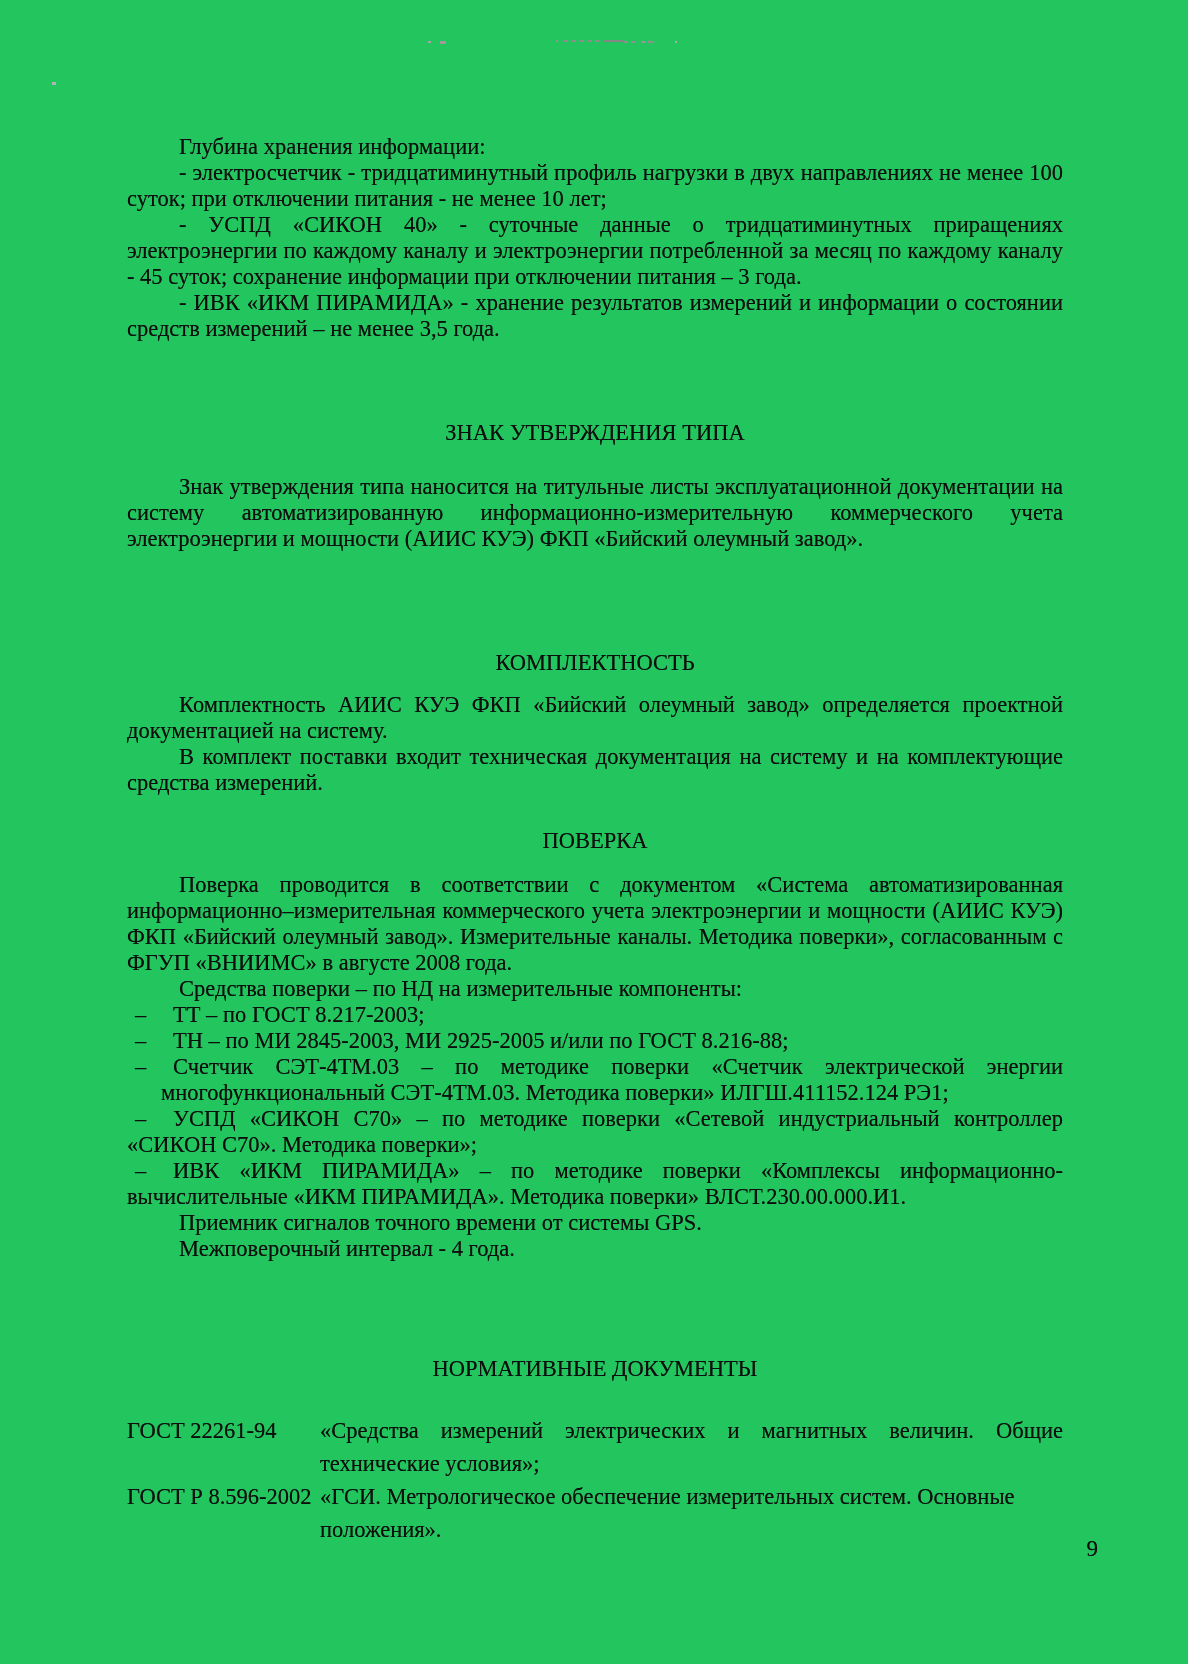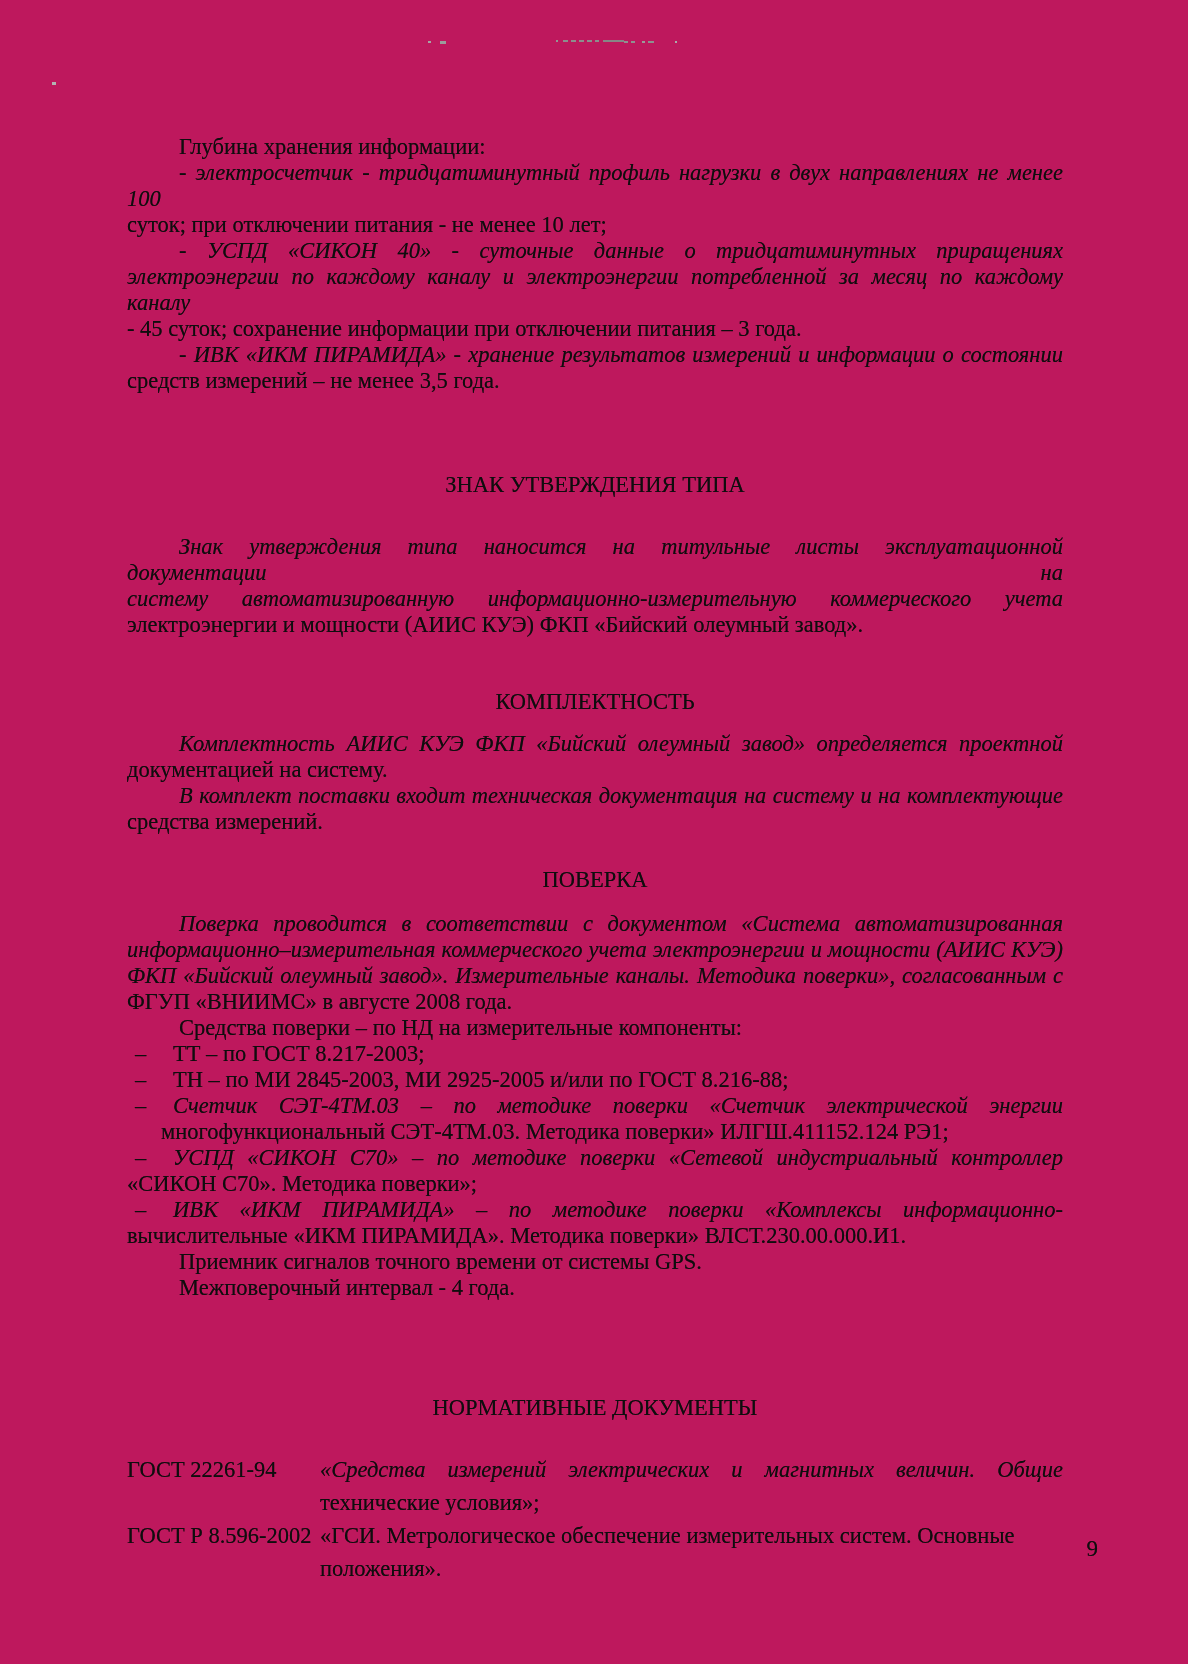--- a/index.html
+++ b/index.html
@@ -1,49 +1,49 @@
 <!DOCTYPE html>
 <html><head>
 <meta charset="utf-8">
 <style>
   html, body { margin: 0; padding: 0; background: #ffffff; }
   .page {
     position: relative;
     width: 1188px;
     height: 1664px;
-    background: #be185d;
+    background: #22c55e;
     overflow: hidden;
     font-family: "Liberation Serif", "DejaVu Serif", serif;
     color: #0e0e0e;
     text-shadow: 0 0 0.4px rgba(0,0,0,0.55);
   }
   .content {
     position: absolute;
     left: 127px;
     top: 0;
     width: 936px;
     font-size: 22.5px;
     line-height: 26px;
   }
   .ln { text-align: justify; }
-  .ln.just { text-align-last: justify; font-style: italic; }
+  .ln.just { text-align-last: justify; }
   .ln.end  { text-align-last: left; }
   .ind { text-indent: 52px; }
   .cont2 { padding-left: 34px; }
 
   .hd {
     margin: 0; padding: 0;
     font-size: 22.5px; line-height: 26px;
     font-weight: 400;
     text-align: center;
     text-indent: 0;
   }
   .sec-storage { margin-top: 134px; }
-  .hd-znak  { margin-top: 78px; margin-bottom: 36px; }
-  .hd-kompl { margin-top: 51px; margin-bottom: 16px; }
+  .hd-znak  { margin-top: 78px; margin-bottom: 28px; }
+  .hd-kompl { margin-top: 98px; margin-bottom: 16px; }
   .hd-pover { margin-top: 32px; margin-bottom: 18px; }
   .hd-norm  { margin-top: 94px; margin-bottom: 32px; }
 
   .li { padding-left: 8px; }
   .marker { display: inline-block; width: 38px; }
 
   .norm-row { display: flex; line-height: 33px; }
   .norm-code { flex: none; width: 193px; }
   .norm-desc { flex: 1; }
 

